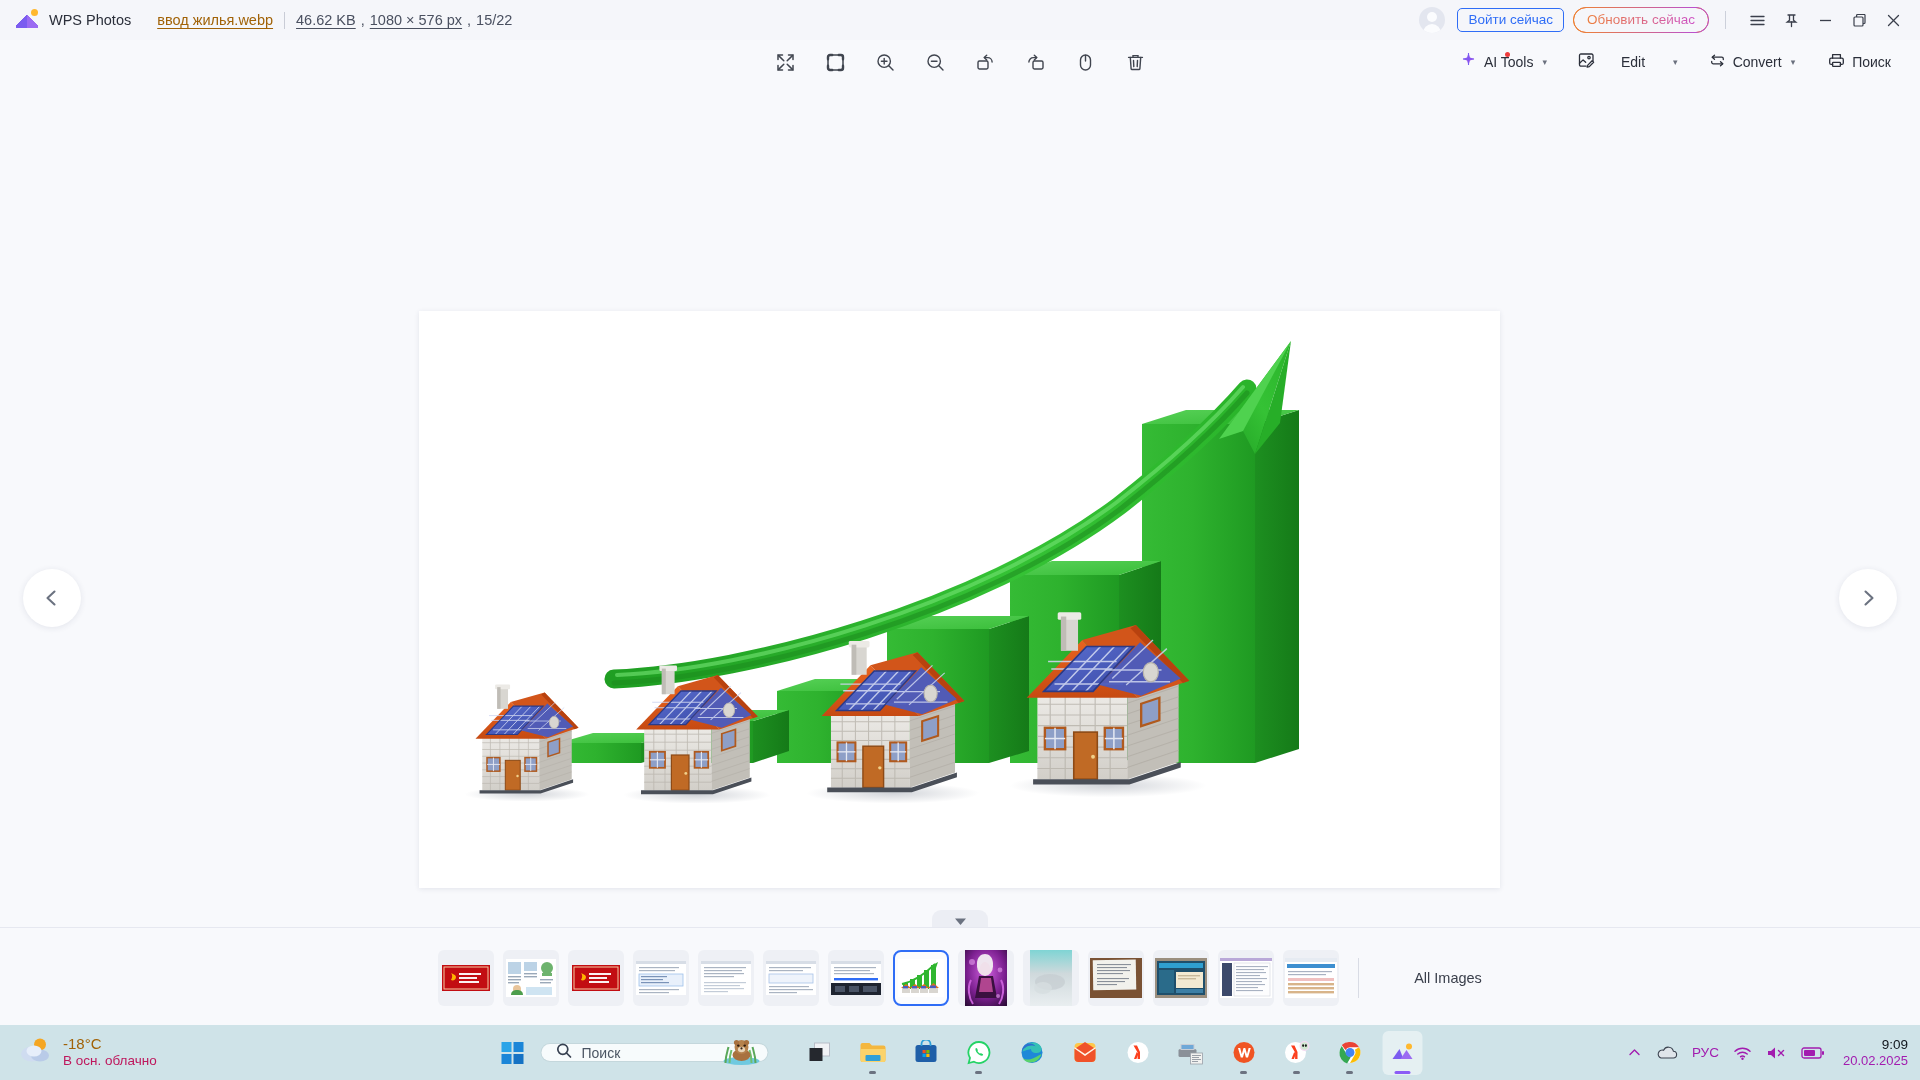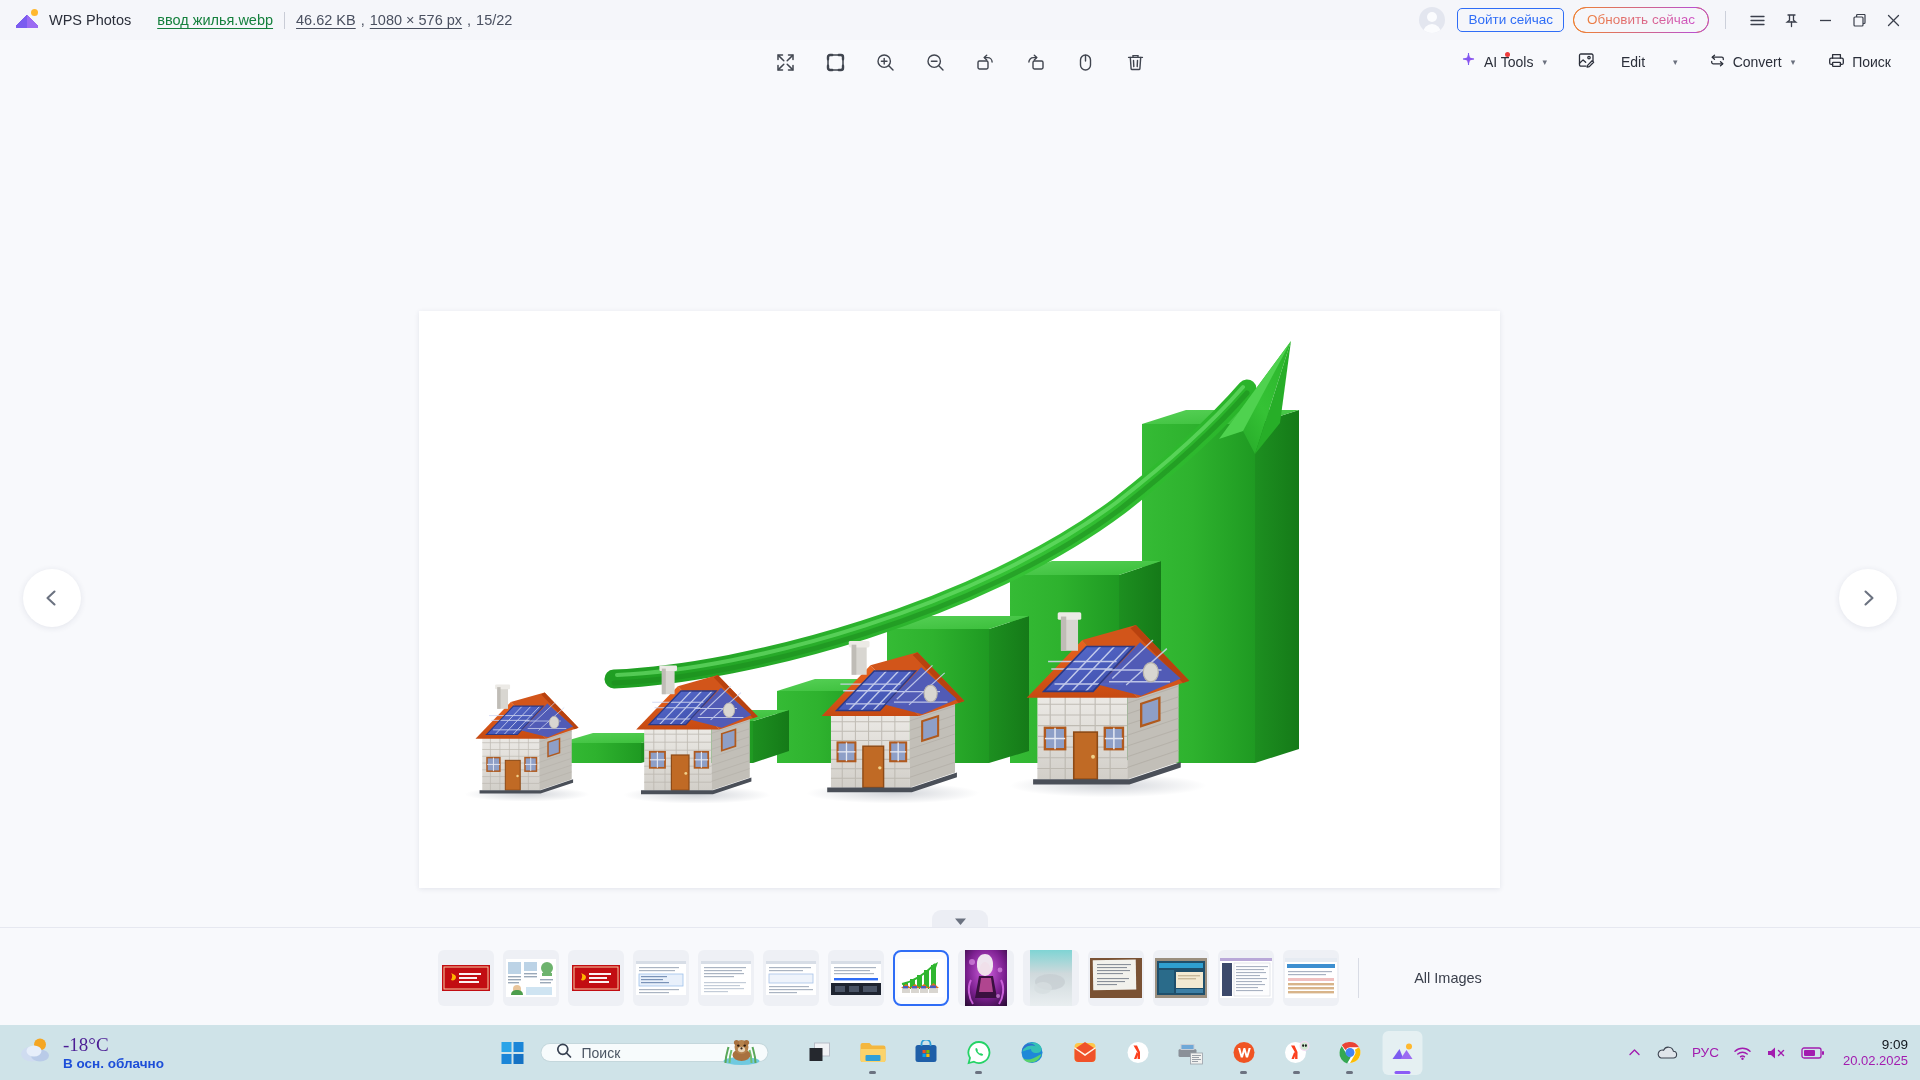--- a/index.html
+++ b/index.html
@@ -20,21 +20,21 @@
     position: absolute; left: 2px; bottom: 5px; width: 22px; height: 14px;
     background:
       linear-gradient(135deg, transparent 48%, #7b5cf0 48%) no-repeat left top / 11px 14px,
       linear-gradient(225deg, transparent 48%, #9b6bf2 48%) no-repeat right top / 11px 14px;
   }
   .tb-logo .dot {
     position: absolute; right: 2px; top: 2px; width: 7px; height: 7px;
     border-radius: 50%; background: #ffb82e;
   }
   .tb-appname { font-size: 14.5px; color: #2b2f3a; margin-left: 9px; margin-right: 26px; white-space: nowrap; }
-  .tb-file { font-size: 14.5px; color: #15803d; text-decoration: underline; text-underline-offset: 3px; white-space: nowrap; }
+  .tb-file { font-size: 14.5px; color: #a16207; text-decoration: underline; text-underline-offset: 3px; white-space: nowrap; }
   .tb-sep { width: 1px; height: 17px; background: #c9ccd6; margin: 0 11px; }
   .tb-meta { font-size: 14.5px; color: #4a5060; white-space: nowrap; }
   .tb-meta u { text-decoration: underline; text-underline-offset: 3px; }
   .tb-spacer { flex: 1 1 auto; }
 
   .avatar {
     width: 26px; height: 26px; border-radius: 50%; background: #e3e6ef;
     position: relative; overflow: hidden; flex: 0 0 26px; margin-right: 12px;
   }
   .avatar::before { content:""; position:absolute; left:8px; top:5px; width:10px; height:10px; border-radius:50%; background:#fbfcfe; }
@@ -138,22 +138,22 @@
   .strip-div { width: 1px; height: 40px; background: #d9dce5; margin: 0 14px 0 10px; }
   .all-images { font-size: 14.5px; color: #3a3f4b; white-space: nowrap; margin-left: 32px; }
 
   
   .taskbar {
     height: 55px; flex: 0 0 55px; background: #cfe3e8;
     display: flex; align-items: center; position: relative;
   }
   .tb-weather { display: flex; align-items: center; gap: 9px; padding-left: 18px; cursor: pointer; }
   .weather-txt { display: flex; flex-direction: column; line-height: 1.22; }
-  .weather-txt .t { font-size: 19px; color: #4c1d95; font-family: Liberation Serif, serif; }
-  .weather-txt .d { font-size: 13.5px; color: #1d4ed8; font-weight: bold; }
+  .weather-txt .t { font-size: 15px; color: #a16207; }
+  .weather-txt .d { font-size: 13.5px; color: #be185d; }
   .tb-center {
     position: absolute; left: 50%; transform: translateX(-50%);
     display: flex; align-items: center; gap: 14px;
   }
   .start-btn { width: 30px; height: 30px; display: flex; align-items: center; justify-content: center; cursor: pointer; }
   .searchbox {
     width: 226px; height: 17px; border-radius: 17px; background: #f7fbfc;
     display: flex; align-items: center; padding: 0 6px 0 14px; gap: 9px;
     box-shadow: 0 0 0 1px rgba(0,0,0,.05); cursor: text; position: relative;
   }

